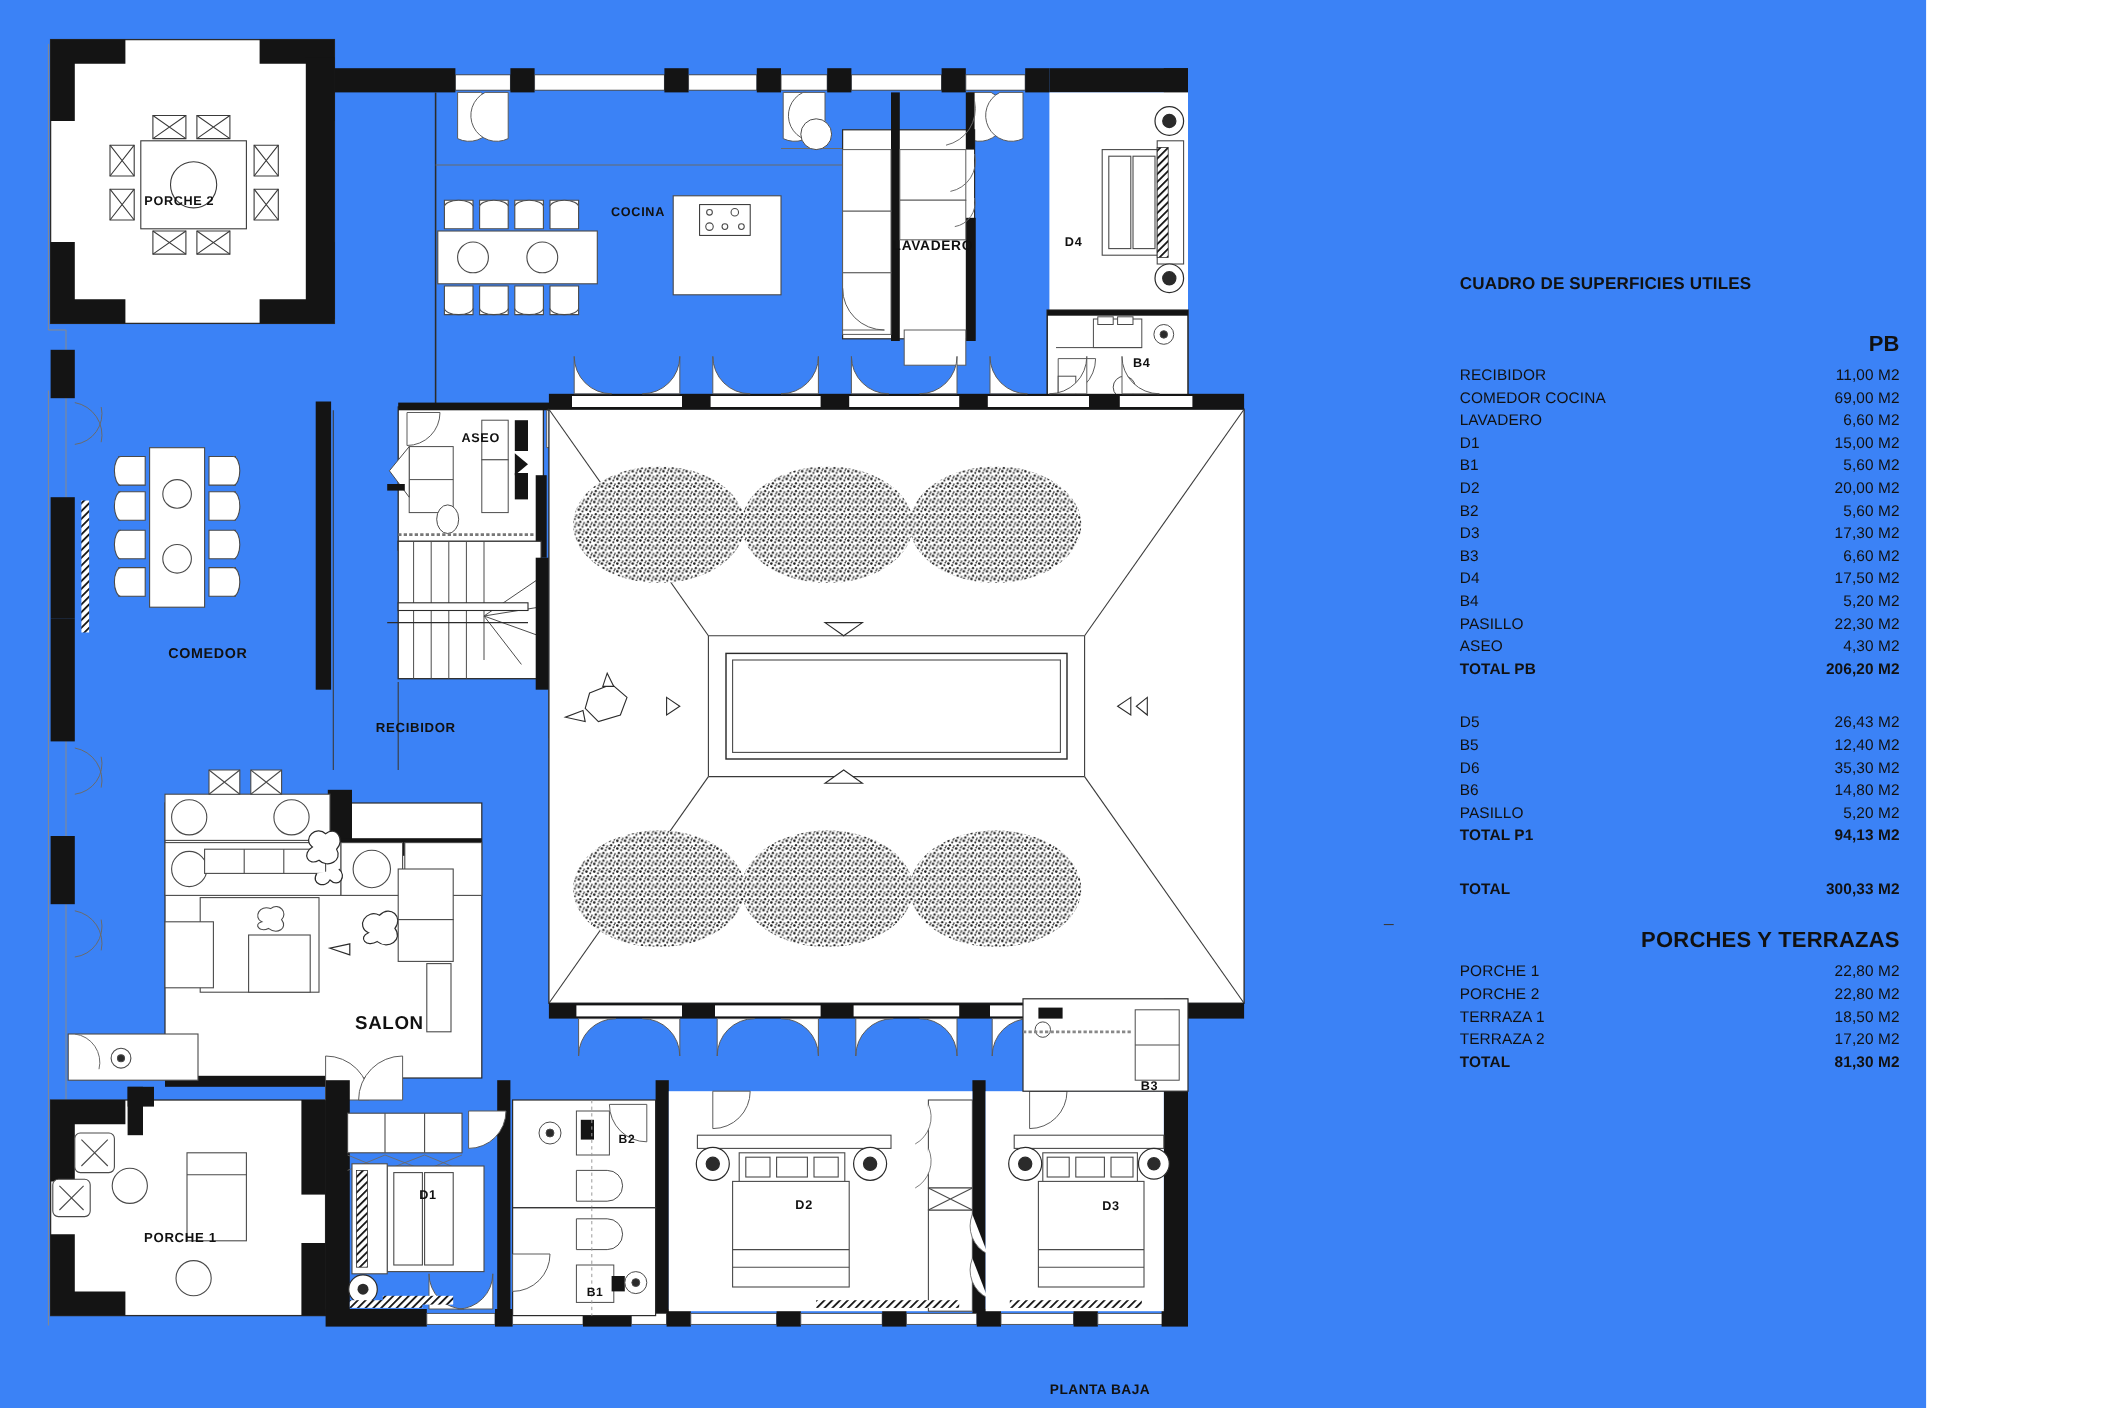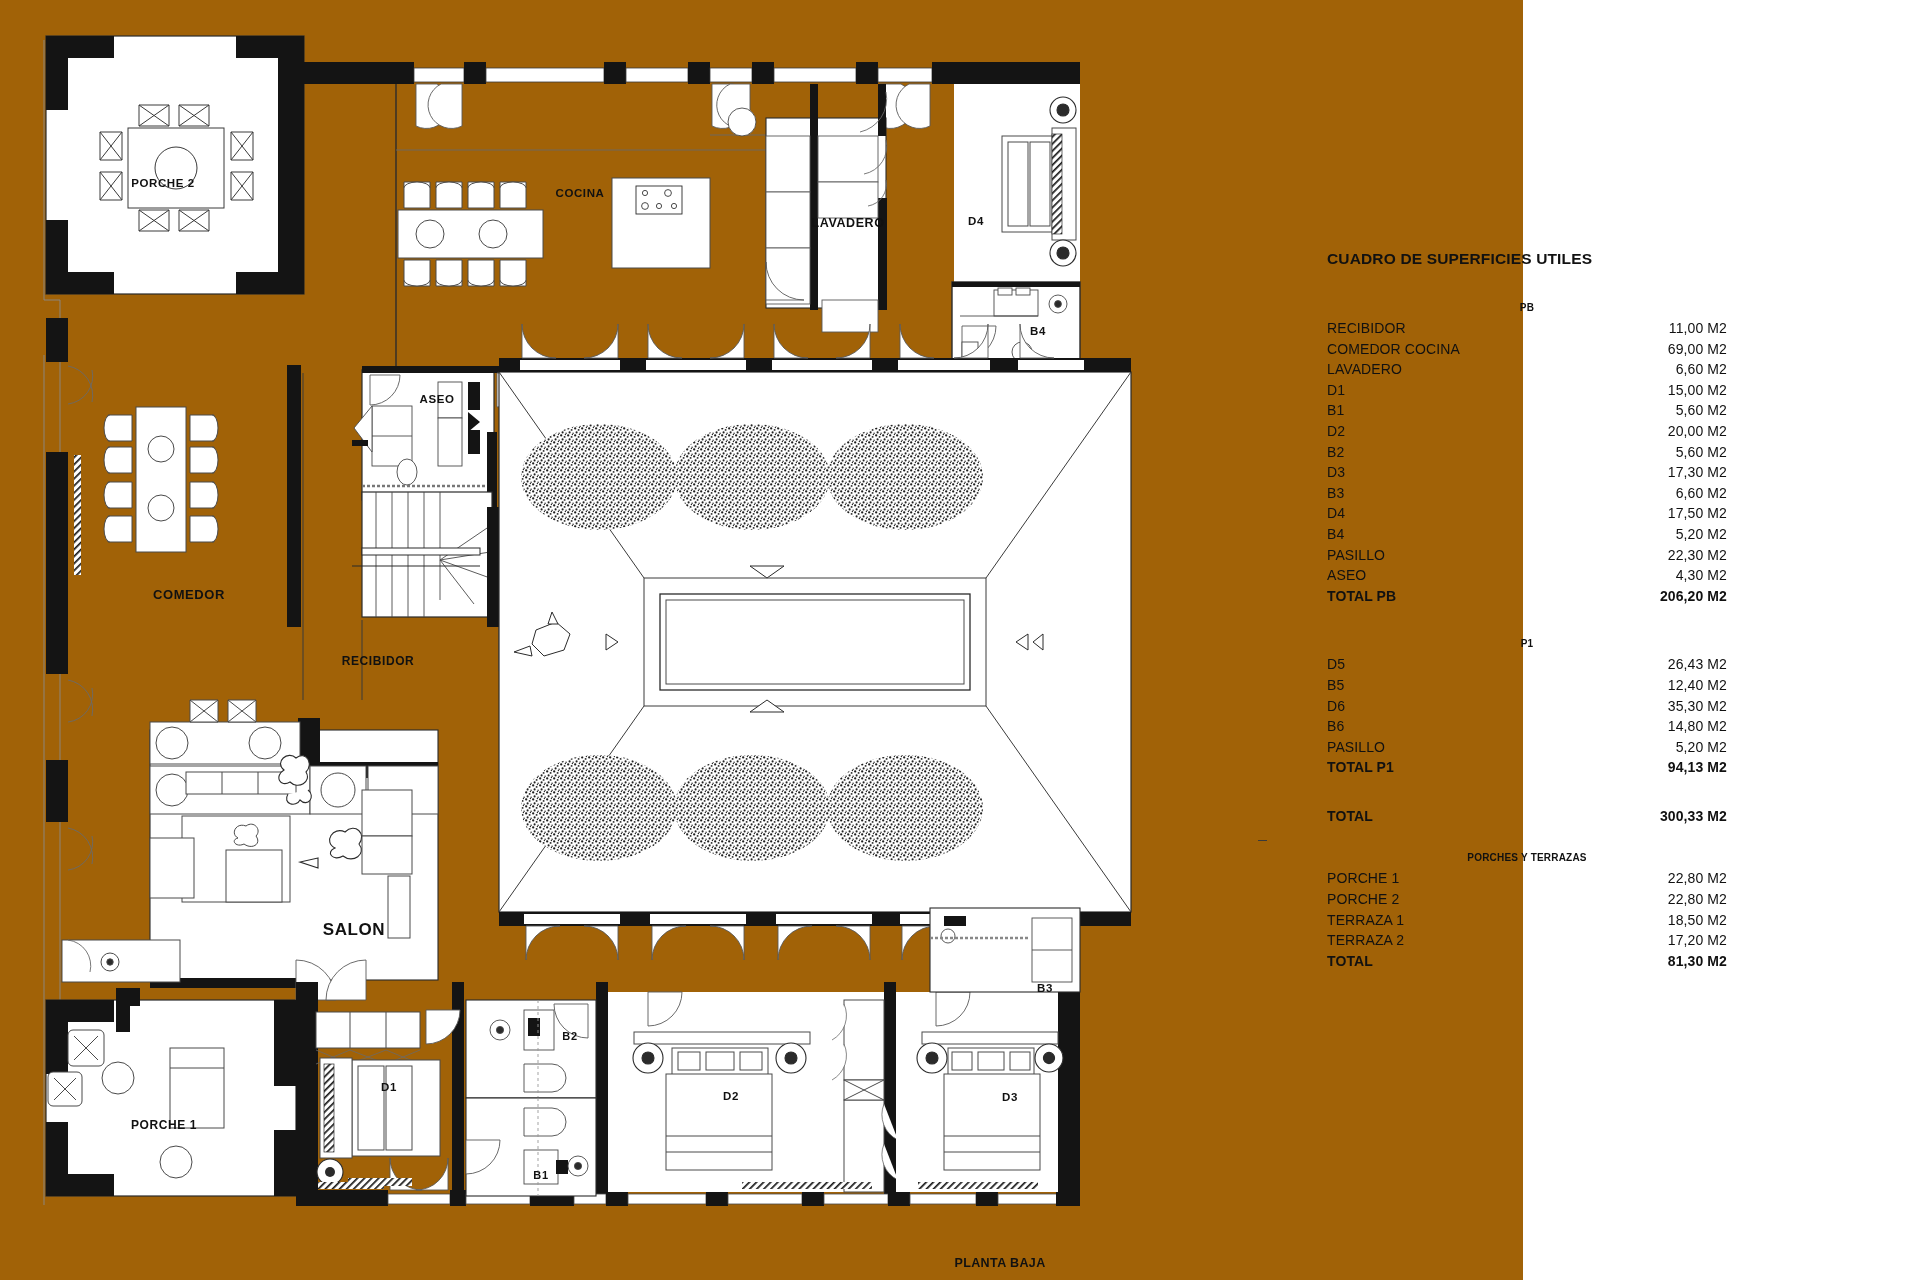--- a/index.html
+++ b/index.html
@@ -1,33 +1,33 @@
 <!DOCTYPE html>
 <html><head>
 <meta charset="utf-8">
 <style>
   html,body{margin:0;padding:0;background:#ffffff;}
   body{width:1920px;height:1280px;font-family:"Liberation Sans",sans-serif;overflow:hidden;}
-  #page{position:relative;width:1523px;height:1280px;background:#a16207;}
+  #page{position:relative;width:1751px;height:1280px;background:#3b82f6;}
 
   
   #plan-wrap{position:absolute;left:0;top:0;width:1290px;height:1280px;}
   #plan-svg{display:block;width:1290px;height:1280px;}
 
   
   .rlabel{position:absolute;font-family:"Liberation Sans",sans-serif;font-weight:700;
           color:#111;letter-spacing:.6px;white-space:nowrap;
           transform:translate(-50%,-50%);pointer-events:none;}
 
   
   #surfaces{position:absolute;left:1327px;top:250px;width:400px;
             font-family:"Liberation Sans",sans-serif;color:#111;}
   #surfaces .tbl-title{font-size:15.5px;font-weight:700;letter-spacing:.15px;margin-bottom:30px;}
   .sec{margin-bottom:2px;}
-  .sec-head{text-align:center;font-size:10px;font-weight:700;padding:4px 0 5px 0;
+  .sec-head{text-align:right;font-size:20px;font-weight:700;padding:4px 0 5px 0;
             letter-spacing:.2px;}
   .row{display:flex;justify-content:space-between;align-items:baseline;
        font-size:14px;line-height:20.6px;letter-spacing:.1px;}
   .row .nm{text-align:left;}
   .row .vl{text-align:center;white-space:nowrap;}
   .row.total{font-weight:700;}
   .sec-gap{height:26px;}
   .sec-gap-sm{height:20px;}
 
   
@@ -742,21 +742,20 @@
         </div>
       <div class="row total">
           <span class="nm">TOTAL PB</span>
           <span class="vl">206,20 M2</span>
         </div>
     </div>
 
     <div class="sec-gap"></div>
 
     <div class="sec">
-      <div class="sec-head">P1</div>
       <div class="row">
           <span class="nm">D5</span>
           <span class="vl">26,43 M2</span>
         </div>
       <div class="row">
           <span class="nm">B5</span>
           <span class="vl">12,40 M2</span>
         </div>
       <div class="row">
           <span class="nm">D6</span>

